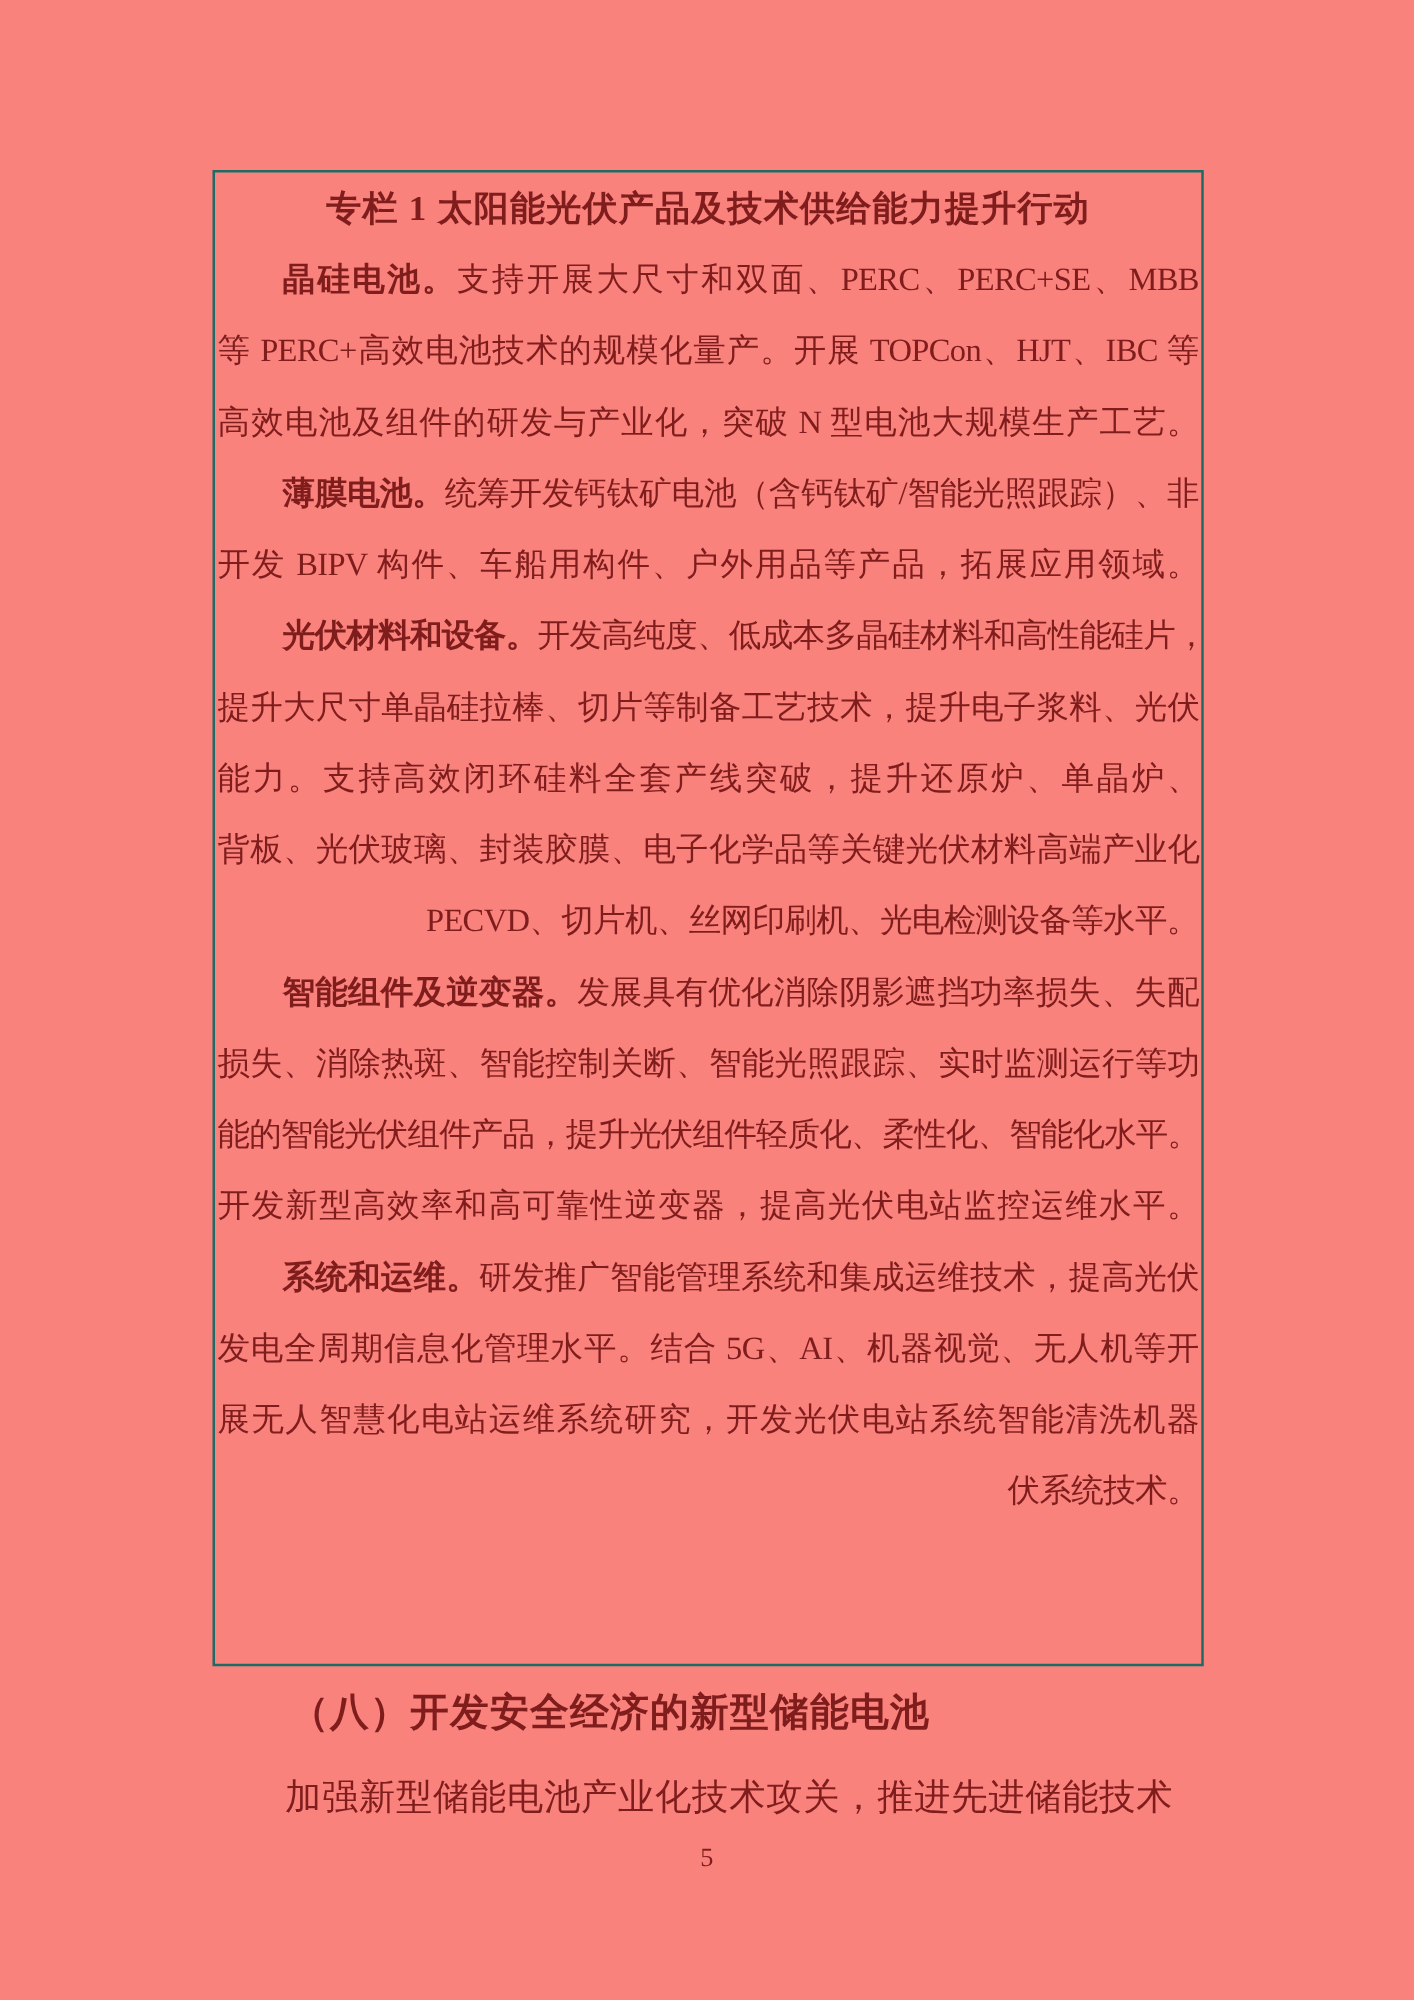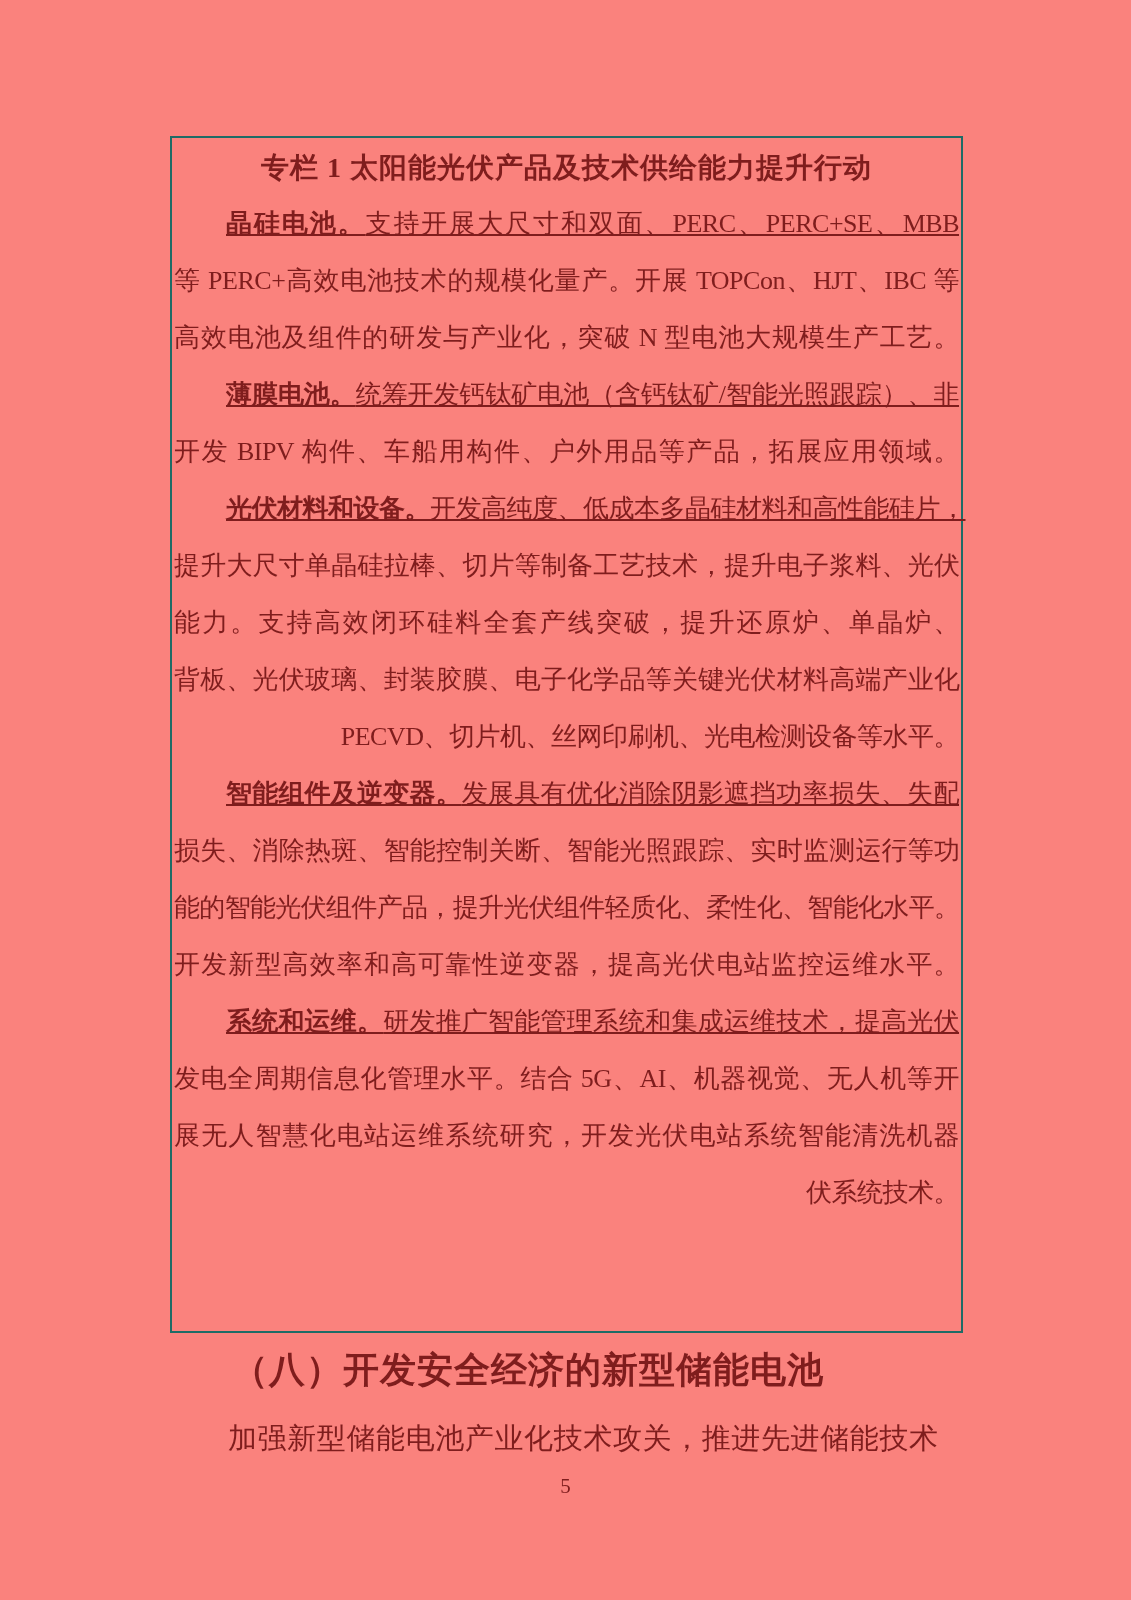--- a/index.html
+++ b/index.html
@@ -31,32 +31,32 @@
     font-size:26px;
     white-space:nowrap;
     letter-spacing:-0.5px;
     text-align:right;
   }
   .line.fill {
     text-align:justify;
     text-align-last:justify;
   }
   .line.tight { letter-spacing:-1px; }
-  .line.first { text-indent:52px;text-decoration:underline; }
+  .line.first { text-indent:52px; }
   .lead {
     font-family:"Liberation Sans","DejaVu Sans",sans-serif;
     font-weight:bold;
     font-size:26px;
   }
   .sec-heading {
     position:absolute;
     left:170px; top:1350px;
     width:790px;
     text-indent:62px;
-    font-size:36px;
+    font-size:31px;
     line-height:40px;
     font-weight:bold;
     letter-spacing:1px;
     white-space:nowrap;
   }
   .sec-para {
     position:absolute;
     left:170px; top:1400px;
     width:768px;
     font-size:29px;

